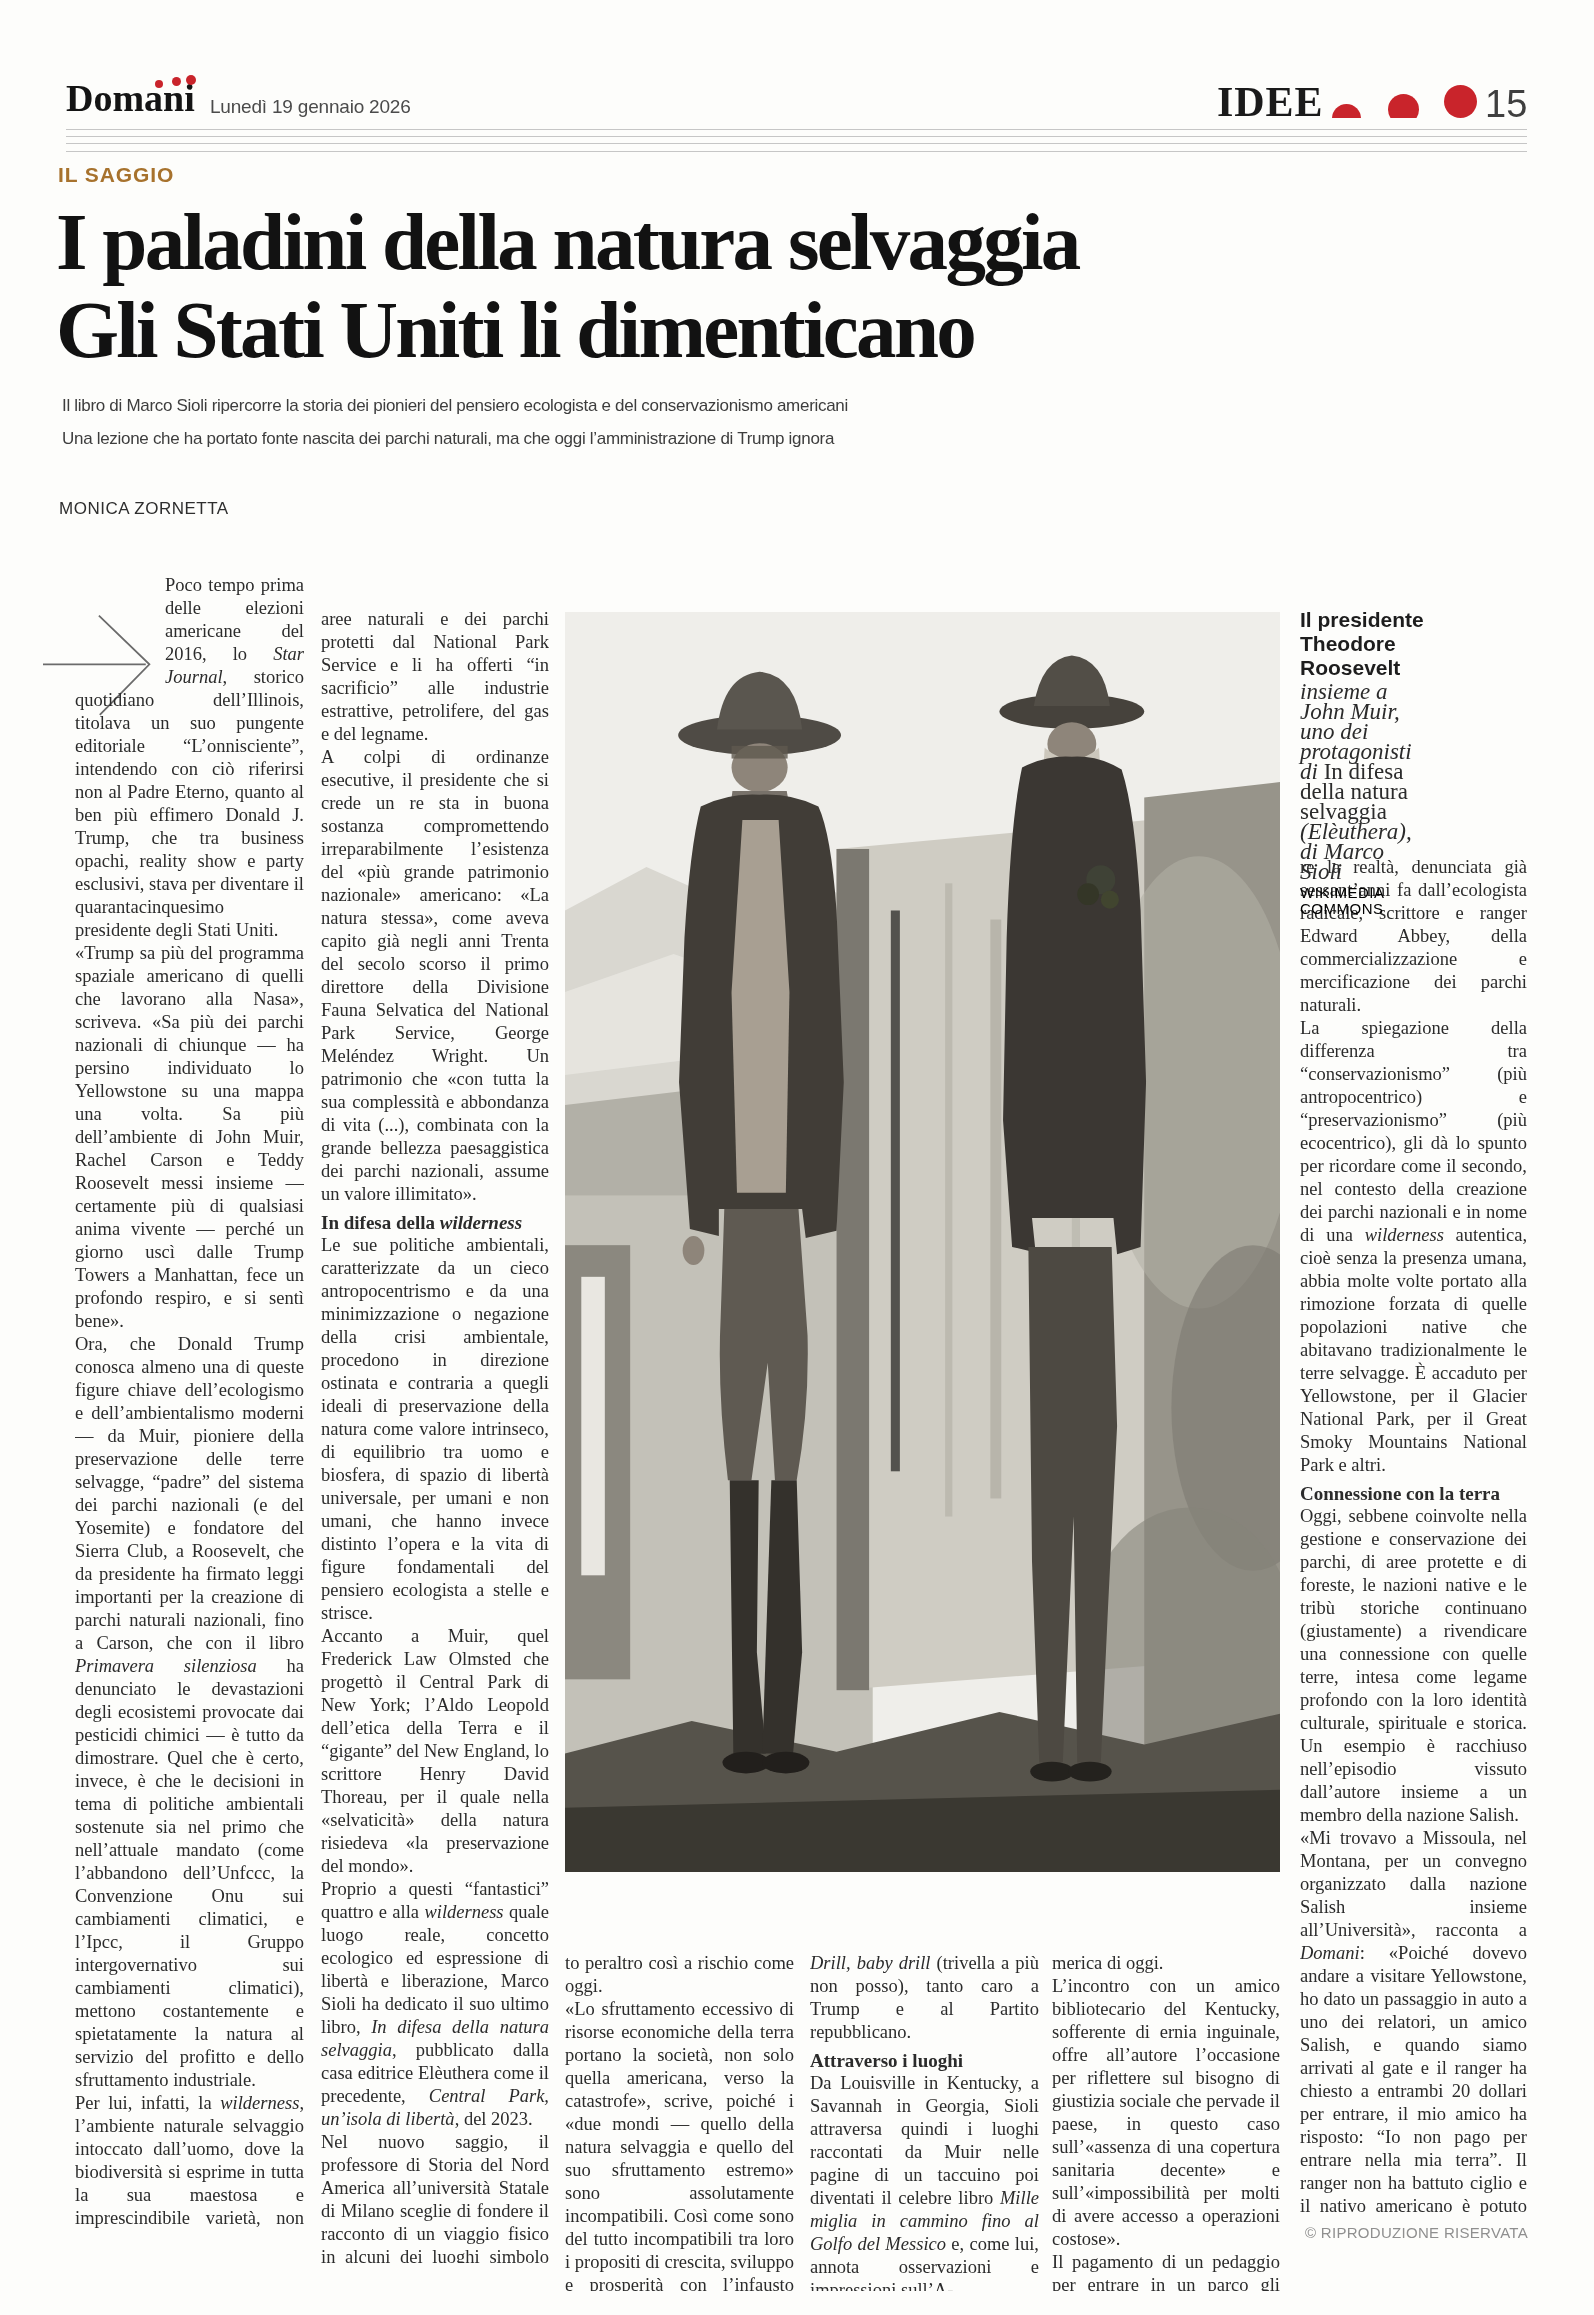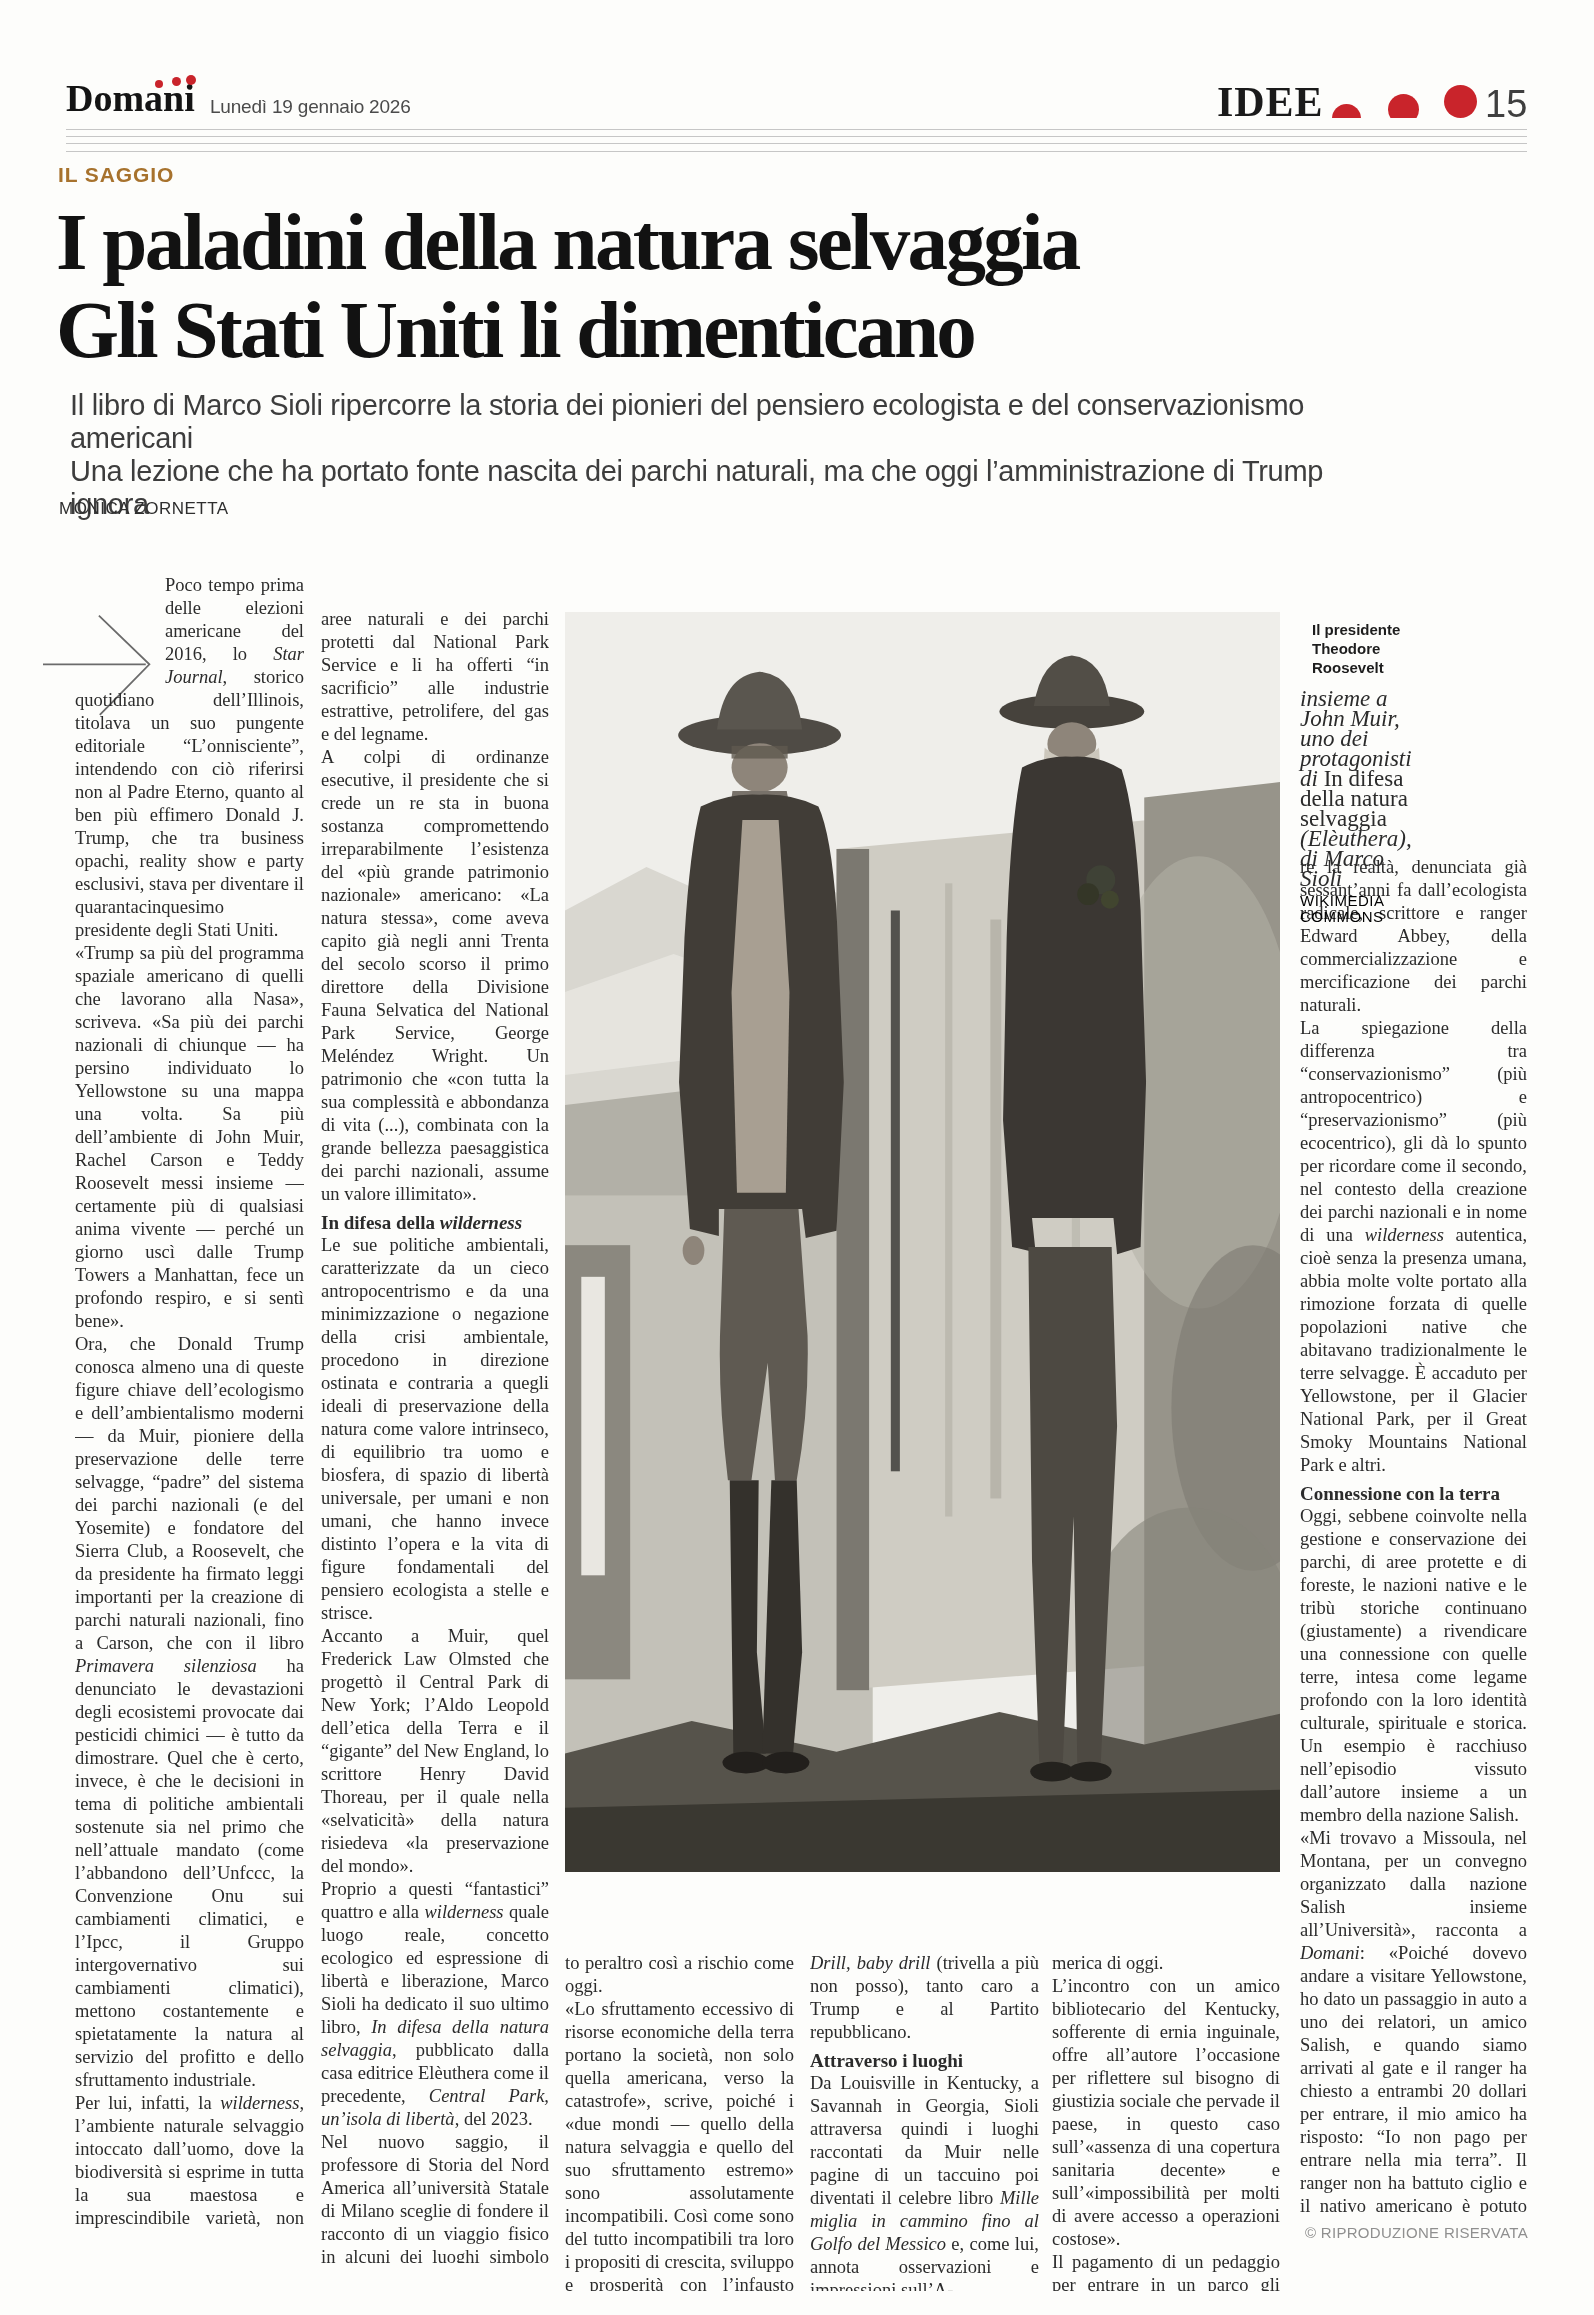--- a/index.html
+++ b/index.html
@@ -19,33 +19,33 @@
   .phase-dot{position:absolute;overflow:hidden;}
   .phase-dot>div{position:absolute;top:0;left:0;border-radius:50%;background:#c9242b;}
   .pagenum{left:1485px;top:83px;font-size:38px;color:#3f3f3f;}
   .rules{left:66px;top:129px;width:1461px;height:23.5px;
          background:repeating-linear-gradient(to bottom,#c6c6c6 0 0.9px,transparent 0.9px 7.2px);}
 
   
   .kicker{left:58px;top:163px;font-size:21px;font-weight:bold;color:#a7722d;letter-spacing:0.9px;}
   .headline{left:56px;top:198px;width:1502px;font-weight:bold;color:#121212;
             font-size:81px;line-height:88px;letter-spacing:-2.7px;}
-  .subtitle{left:70px;top:389px;width:1339px;font-size:29px;line-height:33px;color:#3d3d3d;letter-spacing:-0.3px;}
+  .subtitle{left:62px;top:389px;width:1339px;font-size:17px;line-height:33px;color:#3d3d3d;letter-spacing:-0.3px;}
   .byline{left:59px;top:499px;font-size:17px;letter-spacing:0.5px;color:#2e2e2e;}
 
   
   .col{position:absolute;text-align:justify;font-size:18.5px;line-height:23px;color:#2b2b2b;overflow:hidden;}
   .col p{margin:0;}
   .col p.subhead{font-weight:bold;margin-top:5px;font-size:19px;}
   .arrow-spacer{float:left;width:90px;height:112px;}
   .arrow-graphic{left:43px;top:612px;width:110px;height:107px;}
 
   
   .caption{left:1300px;top:608px;width:125px;}
-  .caption-title{font-family:"Liberation Sans",sans-serif;font-weight:bold;font-size:15px;line-height:19px;color:#1d1d1d;margin:12px;}
+  .caption-title{font-family:"Liberation Sans",sans-serif;font-weight:bold;font-size:21px;line-height:24px;color:#1d1d1d;margin:0;}
   .caption-desc{font-size:23px;line-height:20px;color:#2b2b2b;margin:1.8px 0 0 0;}
   .caption-credit{font-family:"Liberation Sans",sans-serif;font-size:15px;line-height:16px;color:#000000;
                   letter-spacing:0.5px;margin:3.6px 0 0 0;}
 
   .copyright{left:1300px;top:2224px;width:228px;text-align:right;
              font-family:"Liberation Sans",sans-serif;font-size:15px;color:#8f8f8f;letter-spacing:0.3px;}
 
   .photo{left:565px;top:612px;width:715px;height:1260px;background:#efeeea;}
   .photo svg{display:block;width:100%;height:100%;}
 </style>

